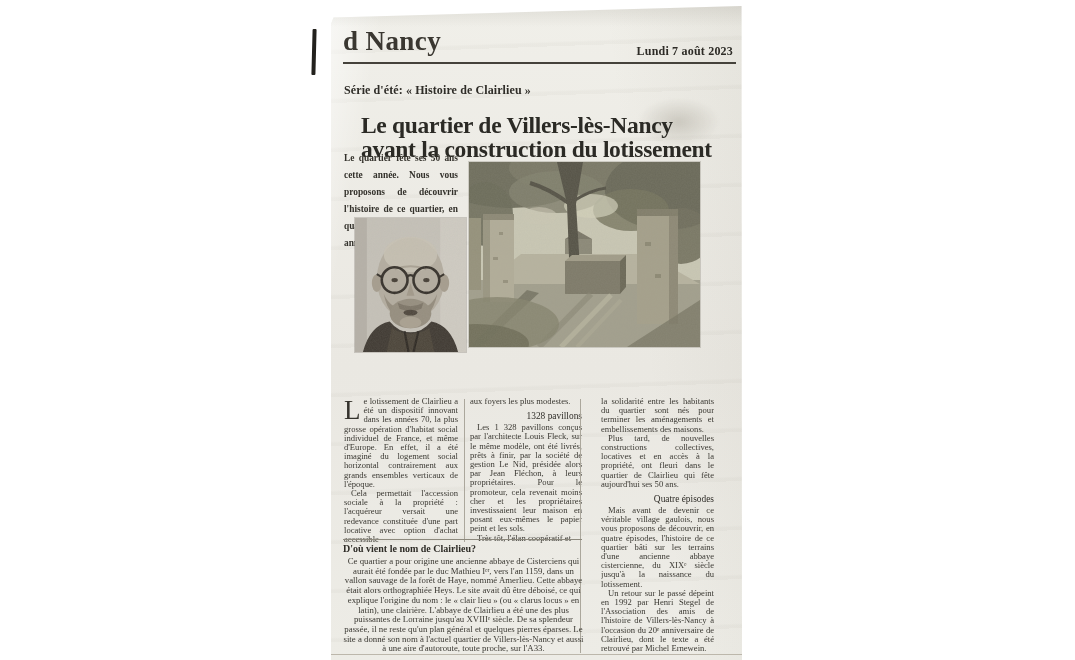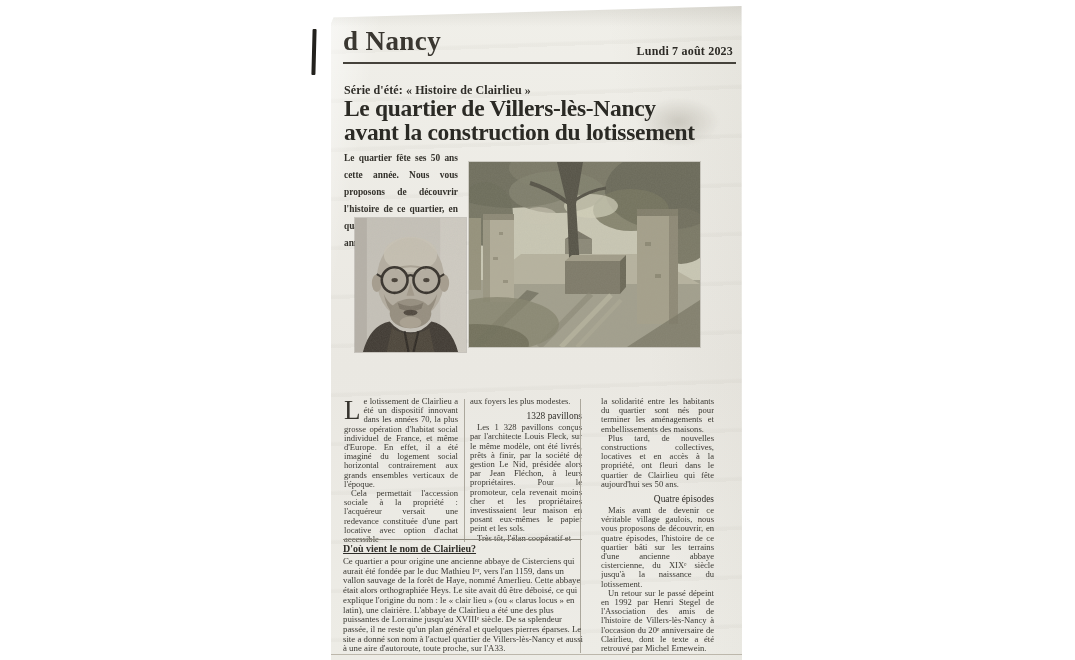--- a/index.html
+++ b/index.html
@@ -26,21 +26,21 @@
     content:"";position:absolute;left:0;top:0;width:100%;height:26px;
     background:linear-gradient(180deg, rgba(110,105,92,.14), transparent 85%);
     pointer-events:none;
   }
   
   .masthead-title{position:absolute;left:12px;top:21px;font-size:27px;font-weight:bold;color:#3a3731;letter-spacing:.4px;}
   .masthead-date{position:absolute;right:9px;top:39px;font-size:12px;font-weight:bold;color:#2e2c27;letter-spacing:.2px;}
   .masthead-rule{position:absolute;left:12px;top:57px;width:393px;height:2px;background:#45423b;}
   
   .kicker{position:absolute;left:13px;top:78px;font-size:12px;font-weight:bold;color:#2f2d28;letter-spacing:.1px;}
-  .headline{position:absolute;left:13px;top:91px;width:392px;margin:0;
+  .headline{position:absolute;left:13px;top:91px;width:392px;margin:17px;
     font-size:23.5px;line-height:24px;font-weight:bold;color:#2b2a25;letter-spacing:-.3px;}
   .ghost{position:absolute;left:295px;top:86px;width:105px;height:62px;
     background:radial-gradient(closest-side, rgba(133,127,112,.30), rgba(133,127,112,0) 78%);
     filter:blur(1.5px);pointer-events:none;}
   
   .lead{position:absolute;left:13px;top:145px;width:114px;
     font-size:9.4px;line-height:17px;font-weight:bold;text-align:justify;color:#33312b;}
   
   .portrait{position:absolute;left:24px;top:213px;width:111px;height:134px;overflow:hidden;
     box-shadow:0 0 0 1px rgba(90,85,75,.25);}
@@ -58,23 +58,23 @@
   .col1{left:13px;top:392px;width:114px;height:146px;}
   .col2{left:139px;top:392px;width:112px;height:146px;}
   .col3{left:254px;top:392px;width:113px;height:257px;margin-left:16px;}
   .dropcap{float:left;font-size:27px;line-height:24px;padding:1px 3px 0 0;font-weight:normal;color:#35332d;}
   .col-heading{margin:5px 0 2px 0;font-size:9.4px;line-height:10px;font-weight:normal;color:#2f2d28;text-align:right;}
   .colsep{position:absolute;width:1px;background:#aba79c;}
   .sep1{left:133px;top:394px;height:143px;}
   .sep2{left:249px;top:394px;height:254px;}
   
   .box-rule{position:absolute;left:12px;top:534px;width:239px;height:1px;background:#8d897d;}
-  .box-heading{position:absolute;left:12px;top:538px;margin:0;font-size:10px;font-weight:bold;color:#2e2c27;text-decoration:underline;}
+  .box-heading{position:absolute;left:12px;top:538px;margin:0;font-size:10px;font-weight:bold;color:#2e2c27;}
   .box-text{position:absolute;left:12px;top:552px;width:241px;height:98px;overflow:hidden;
-    font-size:8.8px;line-height:9.7px;color:#3a3832;text-align:left;hyphens:auto;-webkit-hyphens:auto;}
+    font-size:8.8px;line-height:9.7px;color:#3a3832;text-align:center;hyphens:auto;-webkit-hyphens:auto;}
   .bottom-rule{position:absolute;left:0;top:649px;width:100%;height:1px;background:#bcb7ab;}
 </style>
 </head>
 <body>
 
 <div class="canvas">
 
   <div class="edge-mark"></div>
 
   <div class="page">

